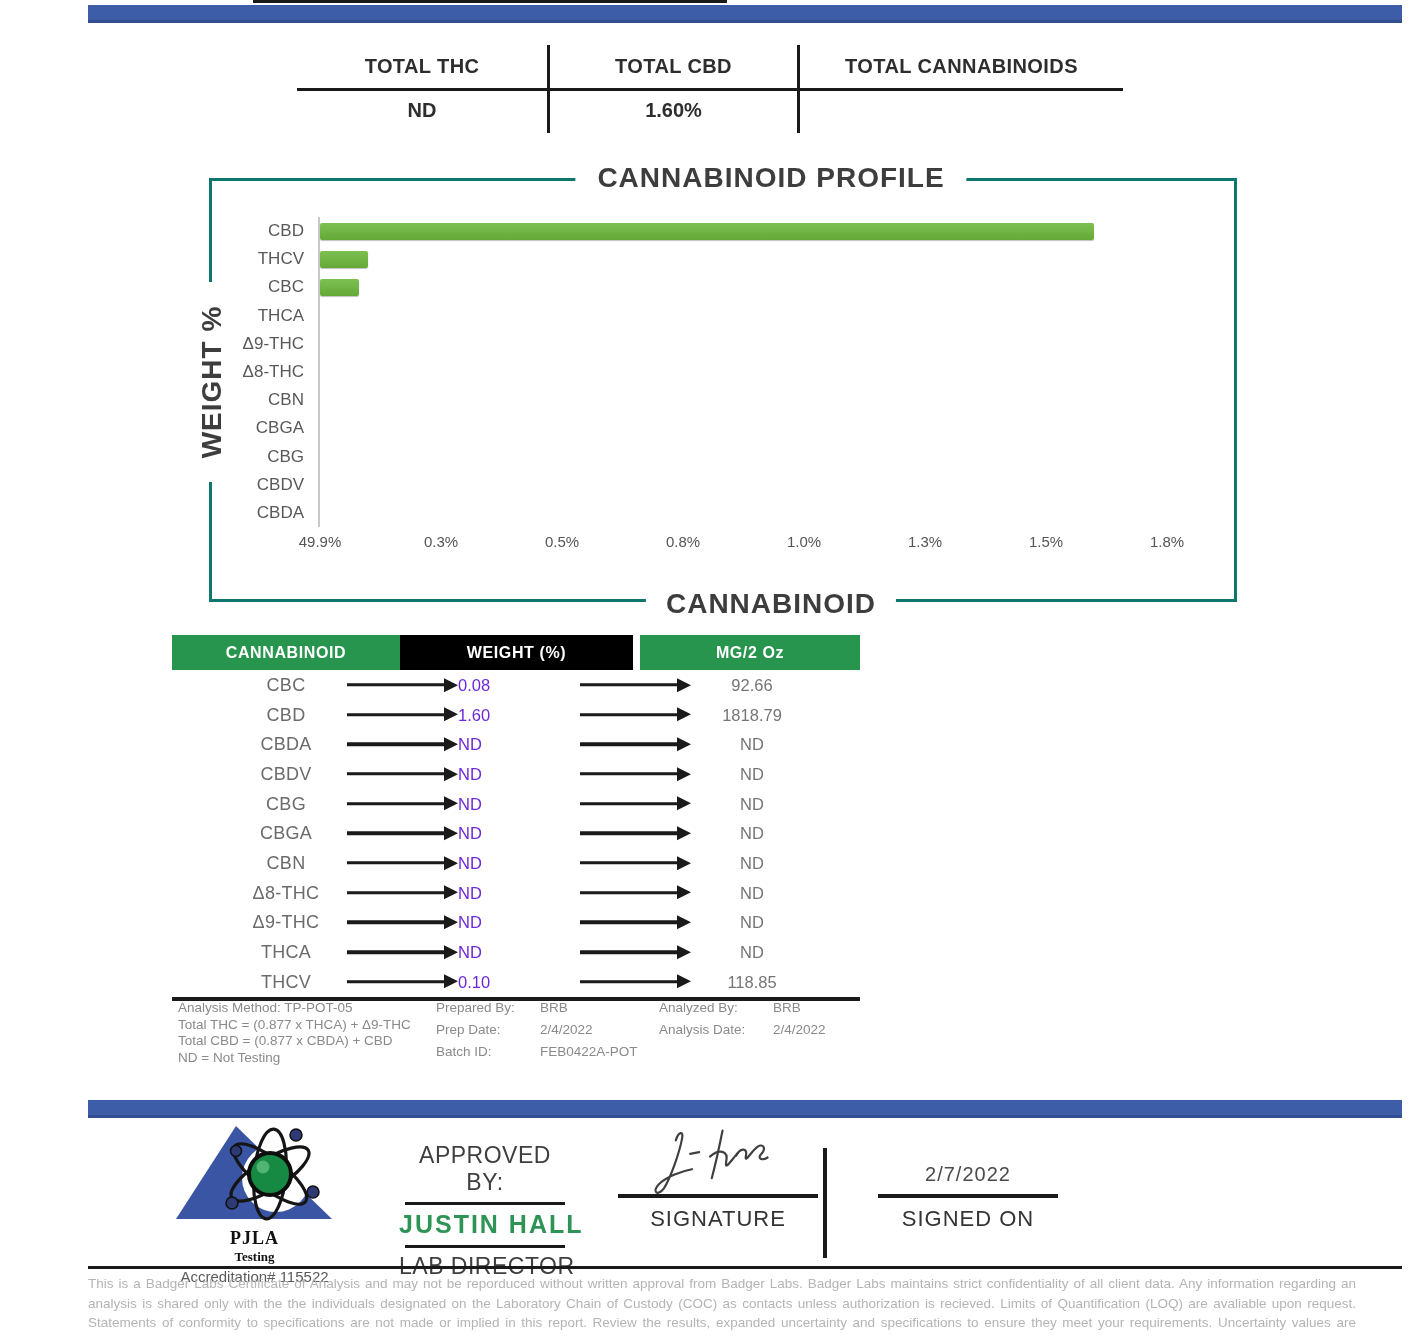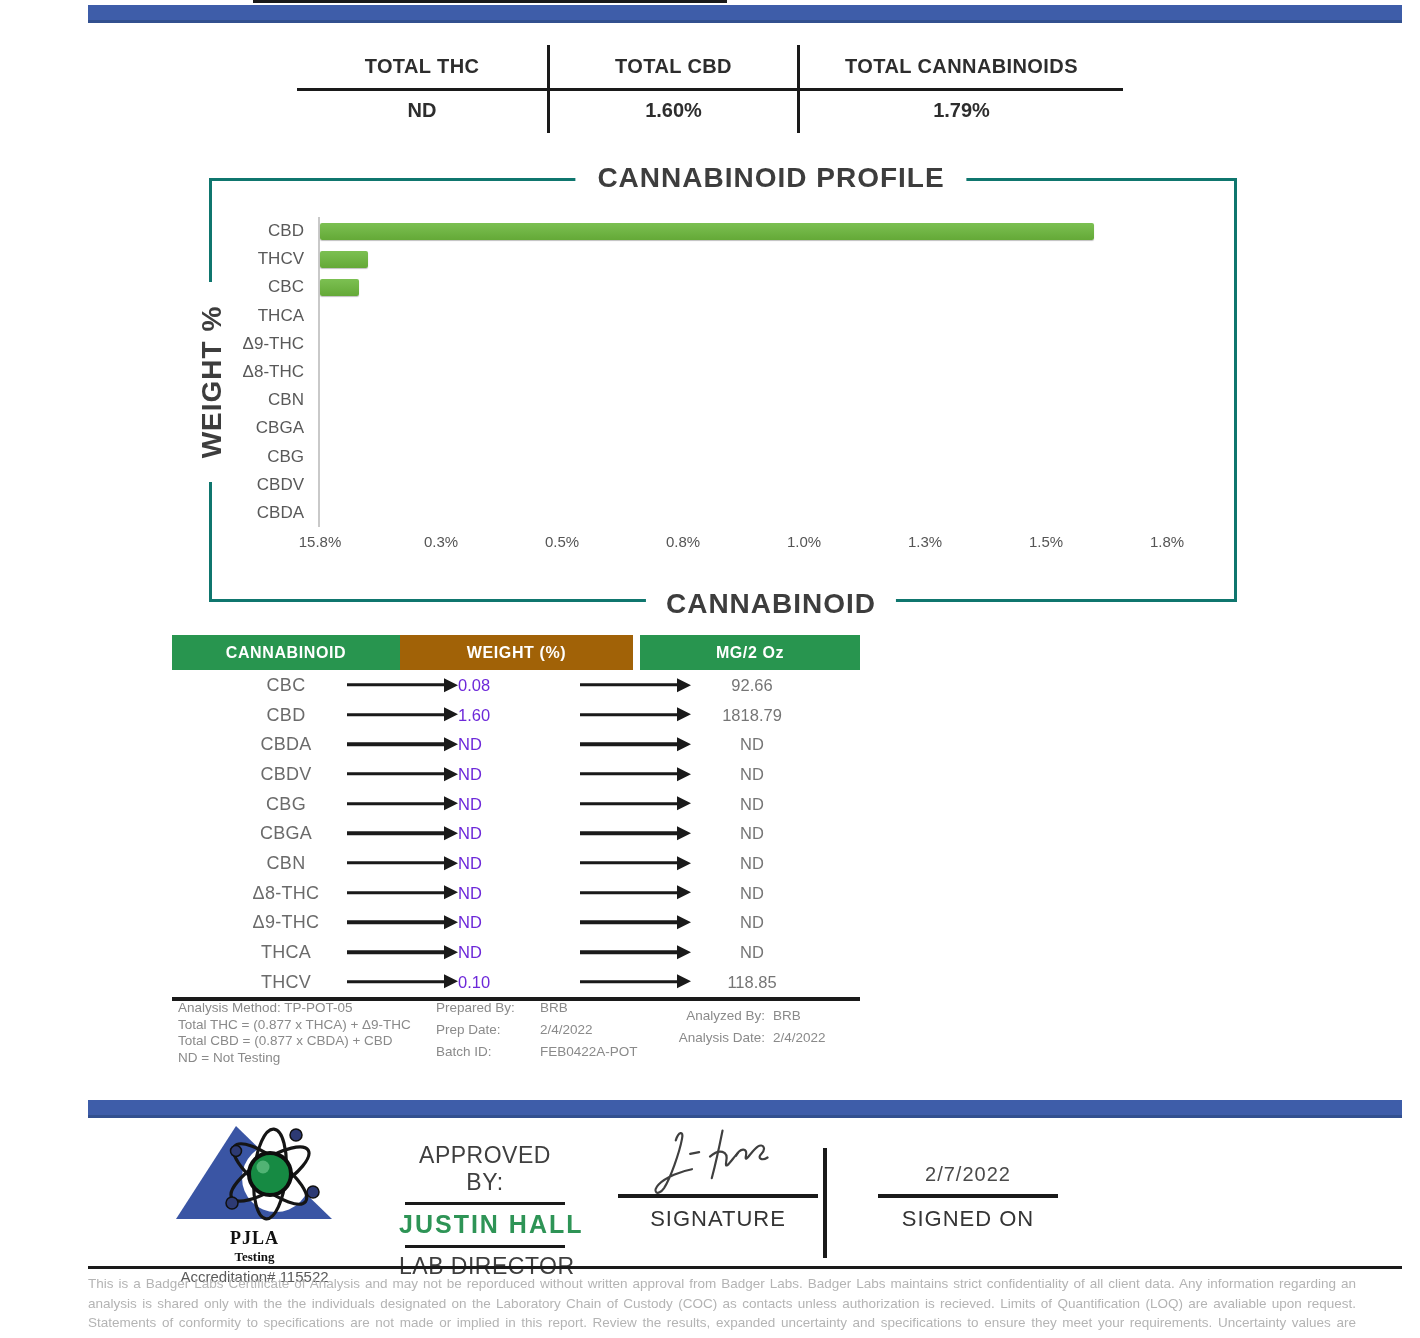--- a/index.html
+++ b/index.html
@@ -59,21 +59,21 @@
   .arrow{position:absolute;top:50%;transform:translateY(-50%);height:3.5px;width:97px;background:#1a1a1a;}
   .arrow::after{content:"";position:absolute;right:-14px;top:50%;transform:translateY(-50%);
           border-left:14px solid #1a1a1a;border-top:7px solid transparent;border-bottom:7px solid transparent;}
   .arrow.a1{left:175px;} .arrow.a2{left:408px;}
   #rtable-rule{height:4px;background:#1a1a1a;}
 
   
   #notes{left:172px;top:1000px;width:720px;font-size:13.5px;color:#8a8a8a;}
   #notes-left{position:absolute;left:6px;top:0;line-height:16.5px;}
   #notes-mid{position:absolute;left:264px;top:0;}
-  #notes-right{position:absolute;left:487px;top:8px;text-align:right;}
+  #notes-right{position:absolute;left:487px;top:0;}
   .note-row{margin-bottom:7px;display:flex;gap:8px;}
   .note-label{display:inline-block;width:96px;}
   #notes-right .note-label{width:106px;}
 
   
   #logo-block{left:162px;top:1124px;width:185px;text-align:center;}
   #logo-pjla{font-family:"Liberation Serif",serif;font-weight:700;font-size:18px;color:#111;margin-top:2px;letter-spacing:1px;}
   #logo-testing{font-family:"Liberation Serif",serif;font-weight:700;font-size:13px;color:#111;}
   #logo-accred{font-size:15px;color:#5a5a5a;margin-top:3px;}
 
@@ -109,21 +109,20 @@
   <div class="sum-col" style="width: 250px;">
         <div class="sum-label">TOTAL THC</div>
         <div class="sum-value">ND</div>
       </div>
       <div class="sum-col mid" style="width: 253px;">
         <div class="sum-label">TOTAL CBD</div>
         <div class="sum-value">1.60%</div>
       </div>
       <div class="sum-col" style="width: 323px;">
         <div class="sum-label">TOTAL CANNABINOIDS</div>
-        <div class="sum-value">1.79%</div>
       </div>
     </div>
 
   <div class="abs" id="chart-box">
     <div id="chart-title">CANNABINOID PROFILE</div>
     <div id="chart-ylabel">WEIGHT %</div>
     <div id="chart-rows">
         <div class="chart-row">
           <span class="chart-cat-label">CBD</span>
           <div class="bar-track">
@@ -169,36 +168,36 @@
         <div class="chart-row">
           <span class="chart-cat-label">CBDV</span>
           <div class="bar-track"></div>
         </div>
         <div class="chart-row">
           <span class="chart-cat-label">CBDA</span>
           <div class="bar-track"></div>
         </div>
       </div>
     <div id="x-ticks">
-        <span class="x-tick" style="left: -24px;">15.8%</span>
+        <span class="x-tick" style="left: -24px;">49.9%</span>
         <span class="x-tick" style="left: 97px;">0.3%</span>
         <span class="x-tick" style="left: 218px;">0.5%</span>
         <span class="x-tick" style="left: 339px;">0.8%</span>
         <span class="x-tick" style="left: 460px;">1.0%</span>
         <span class="x-tick" style="left: 581px;">1.3%</span>
         <span class="x-tick" style="left: 702px;">1.5%</span>
         <span class="x-tick" style="left: 823px;">1.8%</span>
       </div>
     <div id="chart-xlabel">CANNABINOID</div>
   </div>
 
   <div class="abs" id="rtable">
     <div id="rtable-header">
         <div class="hdr-seg" style="width: 228px; background: rgb(40, 149, 79);">CANNABINOID</div>
-        <div class="hdr-seg" style="width: 233px; background: #a16207; margin-right: 7px;">WEIGHT (%)</div>
+        <div class="hdr-seg" style="width: 233px; background: #000000; margin-right: 7px;">WEIGHT (%)</div>
         <div class="hdr-seg" style="width: 220px; background: rgb(40, 149, 79);">MG/2 Oz</div>
       </div>
     <div id="rtable-rows">
         <div class="r-row">
           <span class="r-name">CBC</span>
           <div class="arrow a1"></div>
           <span class="r-weight">0.08</span>
           <div class="arrow a2"></div>
           <span class="r-mg">92.66</span>
         </div>

